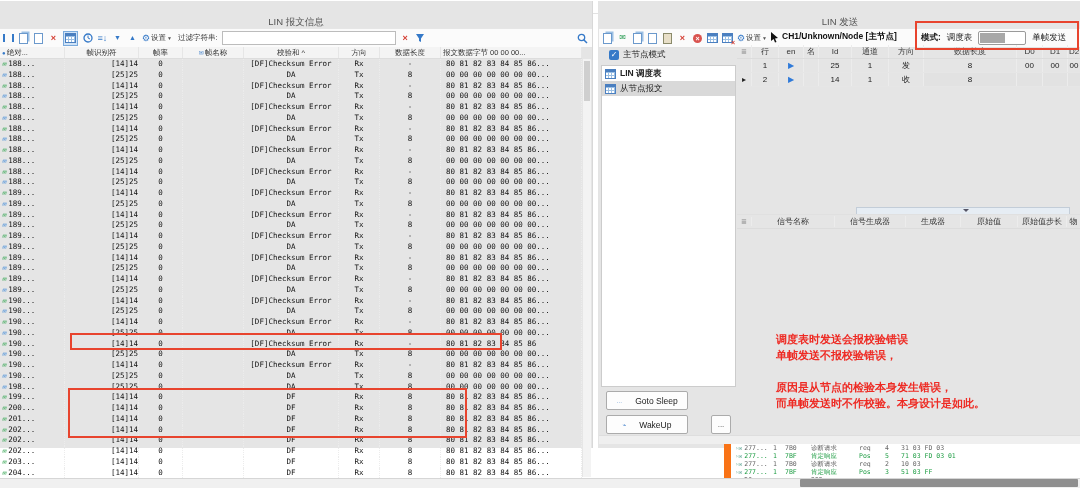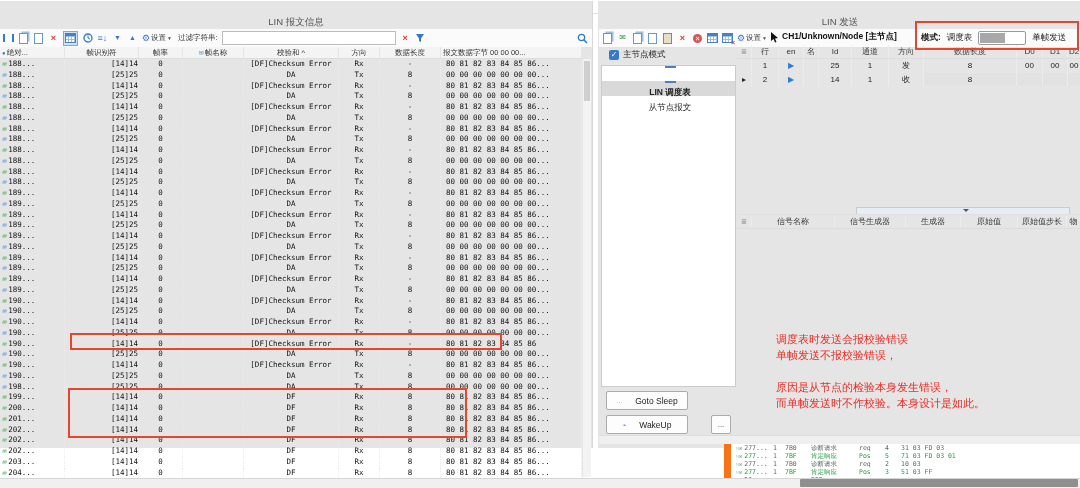--- a/index.html
+++ b/index.html
@@ -62,21 +62,21 @@
   .chan{position:absolute;left:172px;top:2px;display:flex;align-items:center;gap:3px;
         font-size:8.5px;font-weight:bold;color:#111;}
   .mode{position:absolute;left:322px;top:2px;display:flex;align-items:center;gap:6px;font-size:8.5px;}
   .mode .mlabel{font-weight:bold;}
   .toggle{width:46px;height:12px;border:1px solid #9a9a9a;background:#fff;border-radius:2px;position:relative;}
   .knob{position:absolute;left:1px;top:1px;width:25px;height:10px;background:#a8a8a8;}
   .subpanel{position:absolute;left:2px;top:44px;width:135px;height:434px;}
   .chk-row{position:absolute;left:8px;top:4px;display:flex;align-items:center;gap:4px;font-size:8.5px;color:#222;}
   .chkbox{width:10px;height:10px;background:#3579c8;border-radius:2px;color:#fff;font-size:8px;line-height:10px;text-align:center;}
   .listbox{position:absolute;left:0;top:20px;width:133px;height:320px;border:1px solid #ccc;background:#fff;}
-  .litem{height:15px;display:flex;align-items:center;gap:19px;padding-left:3px;font-size:8.5px;flex-direction:column;}
+  .litem{height:15px;display:flex;align-items:center;gap:4px;padding-left:3px;font-size:8.5px;}
   .litem.b{font-weight:bold;}
   .litem.sel{background:#d9d9d9;}
   .btn{position:absolute;left:5px;width:80px;height:17px;border:1px solid #ababab;border-radius:2px;
        background:#fdfdfd;font-size:8.5px;display:flex;align-items:center;justify-content:center;gap:13px;color:#222;}
   .btn .mini{font-size:6px;color:#3579c8;}
   .btn-more{position:absolute;left:110px;width:18px;height:17px;border:1px solid #ababab;border-radius:2px;
        background:#fdfdfd;font-size:8px;display:flex;align-items:center;justify-content:center;color:#444;}
   
   .sched{position:absolute;left:138px;top:44px;right:0;}
   .srow{display:flex;height:13px;line-height:13px;font-size:8px;border-bottom:1px solid #e6e6e6;}
@@ -89,21 +89,21 @@
   .gray{background:#e2e2e2;}
   .rowlines::before{content:"≣";font-size:7px;color:#888;}
   .scrollstrip{position:absolute;left:257px;top:206px;width:212px;height:6px;background:#e6edf4;border:1px solid #c3cdd8;}
   .scrollstrip i{position:absolute;left:50%;top:1px;width:0;height:0;border-left:3px solid transparent;
                  border-right:3px solid transparent;border-top:3px solid #556;}
   .sighead{position:absolute;left:138px;top:213px;right:0;height:13px;display:flex;align-items:center;
            font-size:8px;color:#333;border-top:1px solid #e0e0e0;border-bottom:1px solid #dcdcdc;}
   .sighead span{display:block;text-align:center;border-right:1px solid #ececec;overflow:hidden;white-space:nowrap;}
   .g0{width:14px;} .g1{width:82px;} .g2{width:70px;} .g3{width:54px;} .g4{width:56px;} .g5{width:48px;} .g6{flex:1;border-right:none;}
   
-  .note{position:absolute;left:177px;font-size:11px;font-weight:normal;color:#ee2b24;line-height:16px;white-space:nowrap;}
+  .note{position:absolute;left:177px;font-size:11px;font-weight:bold;color:#ee2b24;line-height:16px;white-space:nowrap;}
   .note1{top:330px;} .note2{top:378px;}
   
   .band{position:absolute;left:0;top:434px;right:0;height:8px;background:#efefef;border-top:1px solid #dedede;}
   .log{position:absolute;left:125px;top:443px;right:0;height:35px;overflow:hidden;background:#fff;border-left:7px solid #f97316;}
   .lrow{display:flex;height:8px;line-height:8px;font:6.5px "DejaVu Sans Mono",monospace;color:#666;}
   .lrow span{display:block;overflow:hidden;white-space:nowrap;}
   .lrow.green{color:#1f9d44;}
   .lrow.dim{color:#444;}
   .lmark::before{content:"›✉";font-size:6px;color:#6a9;margin-right:2px;}
   .l-t{width:38px;padding-left:4px;} .l-ch{width:12px;} .l-id{width:26px;} .l-name{width:48px;}

